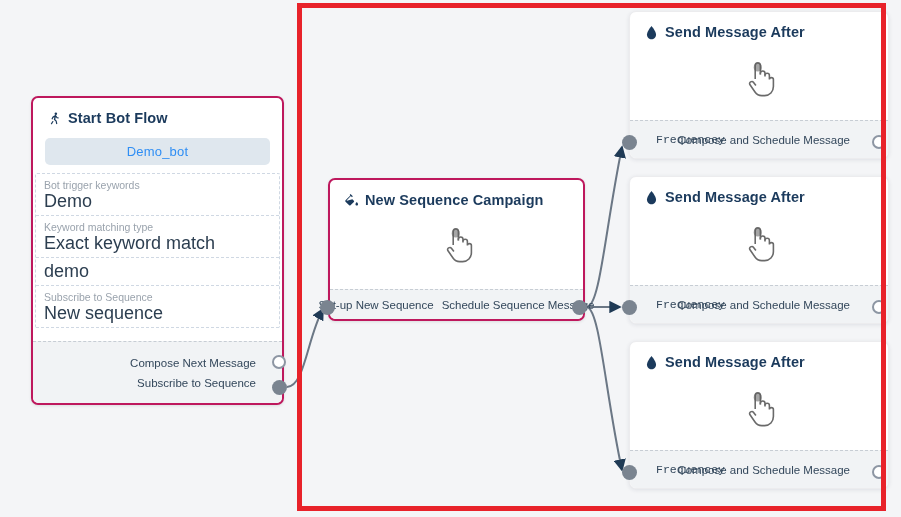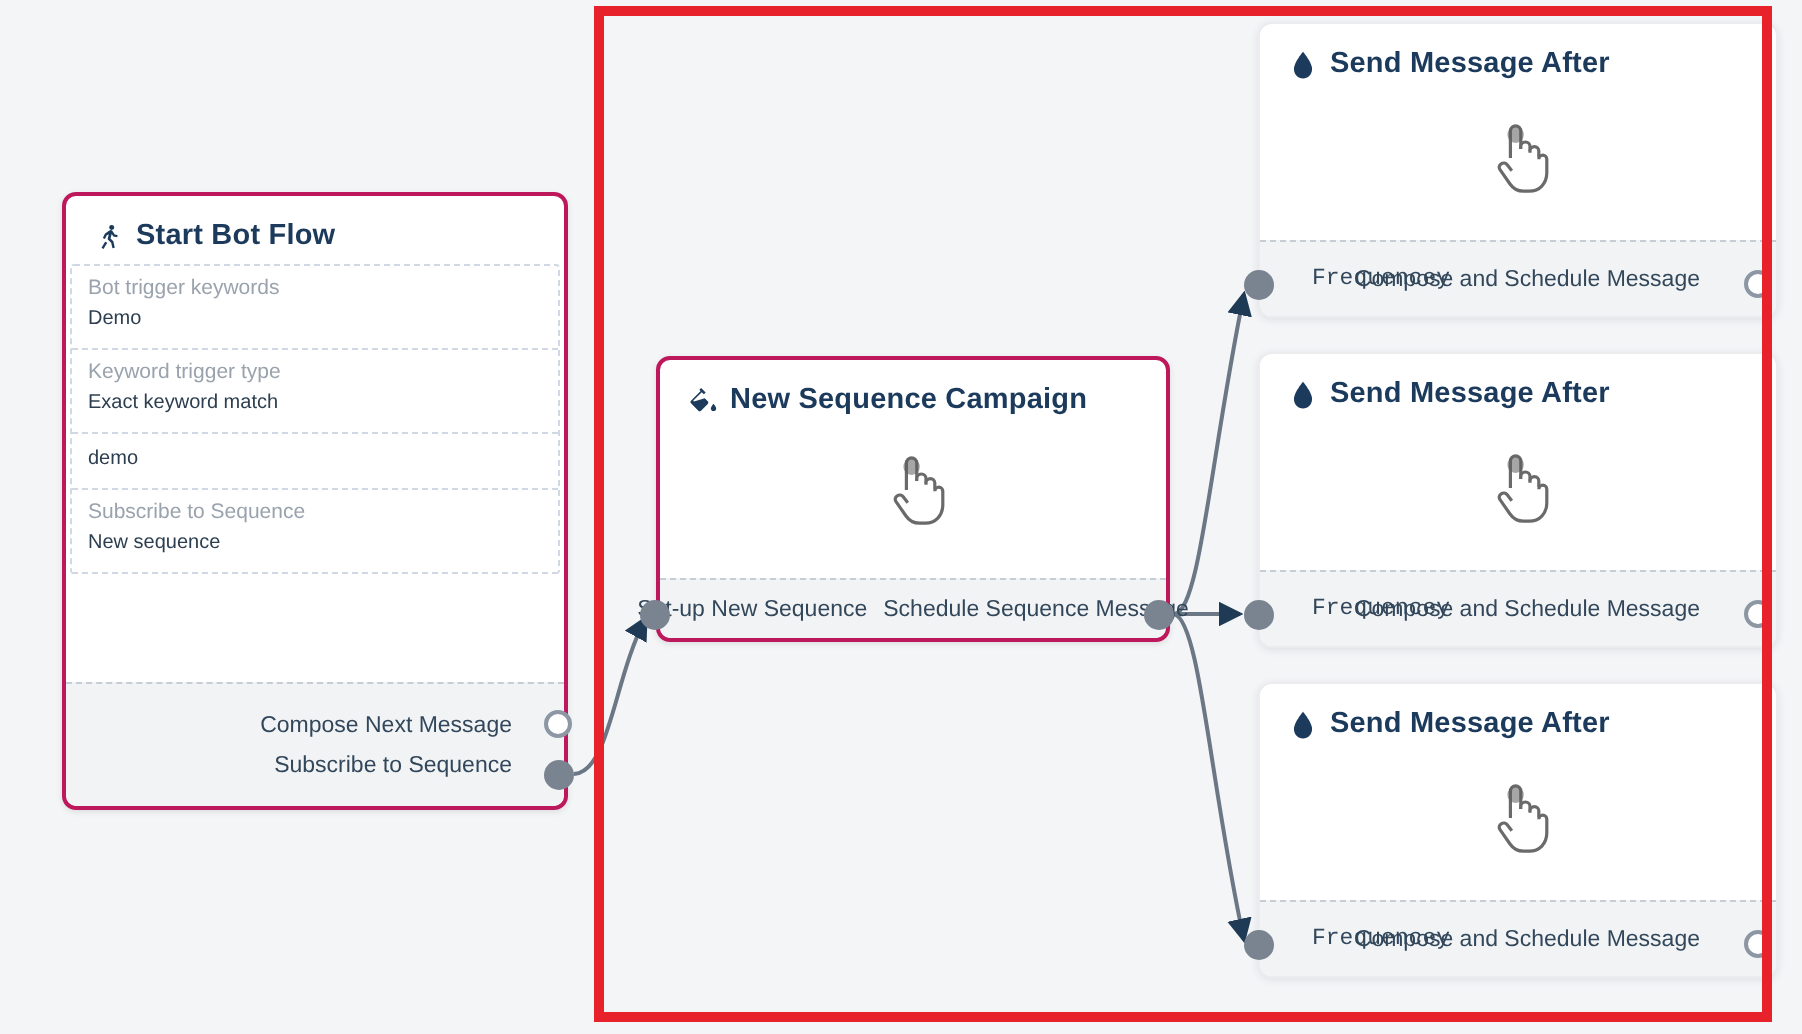--- a/index.html
+++ b/index.html
@@ -56,21 +56,21 @@
   #start-node{left:31px;top:96px;width:249px;height:305px;}
   .bot-pill{
     margin:6px 12px 8px 12px;
     background:#dfe7ee;border-radius:5px;
     text-align:center;color:#2f8ef4;font-size:13px;
     padding:6px 0;letter-spacing:.2px;
   }
   .fields{margin:0 2px;border:1px dashed #cfd8e3;border-bottom:none;border-radius:2px;}
   .field{padding:4px 8px 5px 8px;border-bottom:1px dashed #cfd8e3;}
   .field .f-label{font-size:10.5px;color:#9aa3ad;line-height:14px;}
-  .field .f-value{font-size:10px;color:#2c3e50;line-height:18px;}
+  .field .f-value{font-size:18px;color:#2c3e50;line-height:18px;}
   #start-node .node-footer{height:62px;flex-direction:column;align-items:flex-end;justify-content:center;gap:8px;padding-right:26px;margin-top:26px;}
 
   
   #campaign-node{left:328px;top:178px;width:253px;height:139px;}
   .hand-wrap{height:62px;display:flex;align-items:center;justify-content:center;}
   .hand{width:34px;height:38px;opacity:.82;}
   #campaign-node .node-footer{height:30px;justify-content:center;gap:8px;padding:0 12px;}
 
   
   .msg-node{width:258px;height:146px;left:629px;text-align:center;}
@@ -108,28 +108,29 @@
       <span class="ticon">
         <svg width="13" height="15" viewBox="0 0 24 24" fill="#1b3a5c">
           <circle cx="14.5" cy="3.2" r="2.3"></circle>
           <path d="M11.6 6.4 8.2 8.9l-1.9 4.1 2 .9 1.5-3.2 2-1.2-1.1 4.6 3.3 3.2 1.2 5.1 2.1-.5-1.3-5.9-2.6-2.6 1.1-4.1 1.5 2.3 3.6.6.3-2.1-2.6-.5-2.1-3.2c-.5-.7-1.4-1-2.2-.6z"></path>
           <path d="M8.4 16.4 5.1 21.9l1.8 1.1 3.5-5.8-2-.8z"></path>
         </svg>
       </span>
       <span>Start Bot Flow</span>
     </div>
 
+    <div class="bot-pill">Demo_bot</div>
 
     <div class="fields">
       <div class="field">
         <div class="f-label">Bot trigger keywords</div>
         <div class="f-value">Demo</div>
       </div>
       <div class="field">
-        <div class="f-label">Keyword trigger type</div>
+        <div class="f-label">Keyword matching type</div>
         <div class="f-value">Exact keyword match</div>
       </div>
       <div class="field">
         <div class="f-value">demo</div>
       </div>
       <div class="field">
         <div class="f-label">Subscribe to Sequence</div>
         <div class="f-value">New sequence</div>
       </div>
     </div>

